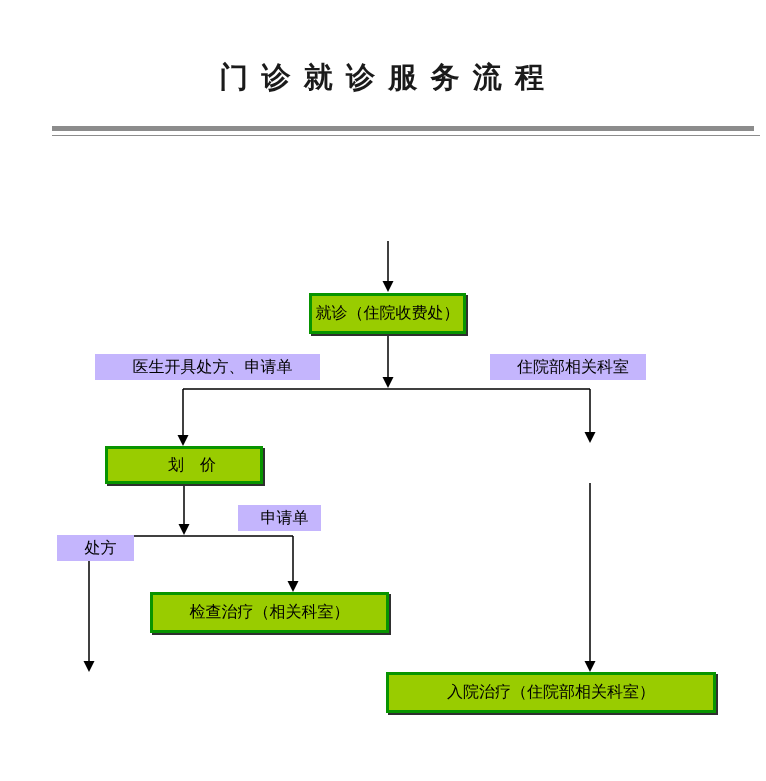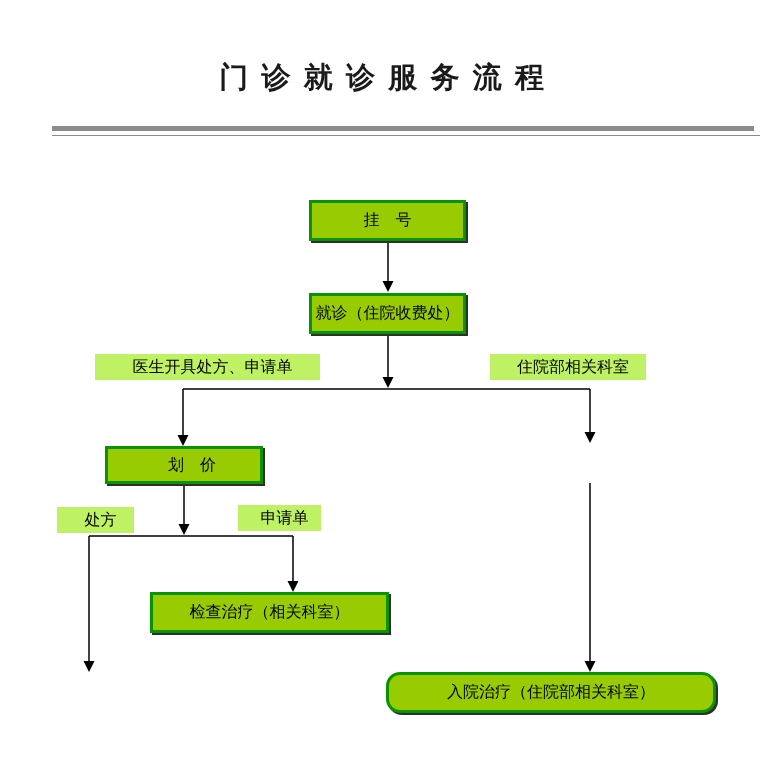--- a/index.html
+++ b/index.html
@@ -32,38 +32,38 @@
     position:absolute; z-index:2;
     background:#99CC00;
     border:3px solid #089400;
     box-shadow:2px 2px 0 #2f2f2f;
     display:flex; align-items:center; justify-content:center;
     font-size:16px; color:#000000;
     white-space:pre;
   }
   .tag {
     position:absolute; z-index:3;
-    background:#bef264;
+    background:#c4b5fd;
     display:flex; align-items:center; justify-content:center;
     font-size:16px; color:#000000;
     white-space:pre;
     padding-left:10px;
   }
   
   #n-register  { left:309px; top:200px; width:157px; height:41px; }
   #n-visit     { left:309px; top:293px; width:157px; height:41px; }
   #n-pricing   { left:105px; top:446px; width:158px; height:38px;padding-left:16px; }
   #n-admission { left:400px; top:443px; width:301px; height:40px; }
   #n-exam      { left:150px; top:592px; width:239px; height:41px; }
   #n-pharmacy  { left:43px;  top:672px; width:158px; height:41px; }
-  #n-inpatient { left:386px; top:672px; width:330px; height:41px;border-radius:14px; }
+  #n-inpatient { left:386px; top:672px; width:330px; height:41px; }
   
   #t-rxorder { left:95px;  top:354px; width:225px; height:26px; }
   #t-admcert { left:490px; top:354px; width:156px; height:26px; }
-  #t-rx      { left:57px;  top:507px; width:77px;  height:26px; }
+  #t-rx      { left:57px;  top:535px; width:77px;  height:26px; }
   #t-app     { left:238px; top:505px; width:83px;  height:26px; }
 </style>
 </head>
 <body>
 
 <div id="canvas">
 
   <div class="title">门 诊 就 诊 服 务 流 程</div>
   <div class="divider-thick"></div>
   <div class="divider-thin"></div>
@@ -86,21 +86,20 @@
       <polygon points="388,388 382.5,377 393.5,377"></polygon>
       <polygon points="183,446 177.5,435 188.5,435"></polygon>
       <polygon points="590,443 584.5,432 595.5,432"></polygon>
       <polygon points="184,535 178.5,524 189.5,524"></polygon>
       <polygon points="89,672 83.5,661 94.5,661"></polygon>
       <polygon points="293,592 287.5,581 298.5,581"></polygon>
       <polygon points="590,672 584.5,661 595.5,661"></polygon>
     </g>
   </svg>
 
-  <div class="node" id="n-register">挂　号</div>
   <div class="node" id="n-visit">就诊（住院收费处）</div>
   <div class="node" id="n-pricing">划　价</div>
   <div class="node" id="n-exam">检查治疗（相关科室）</div>
   <div class="node" id="n-inpatient">入院治疗（住院部相关科室）</div>
 
   <div class="tag" id="t-rxorder">医生开具处方、申请单</div>
   <div class="tag" id="t-admcert">住院部相关科室</div>
   <div class="tag" id="t-rx">处方</div>
   <div class="tag" id="t-app">申请单</div>
 

